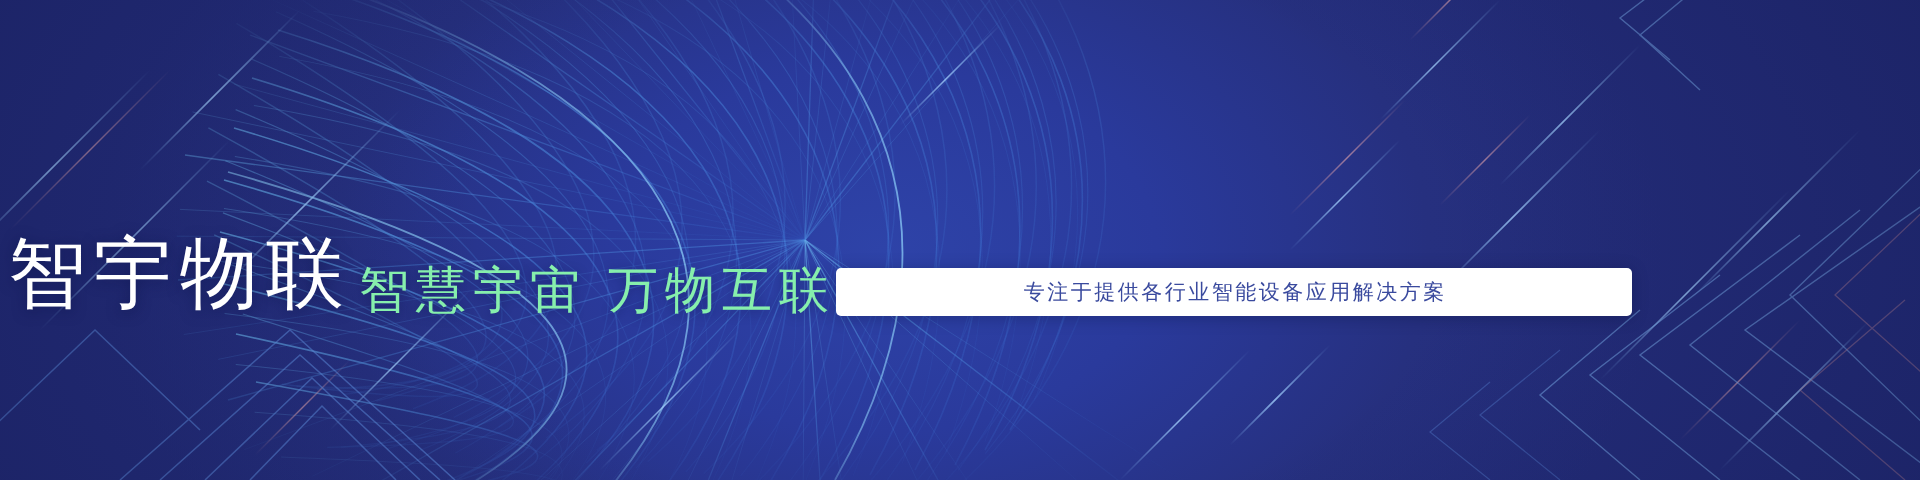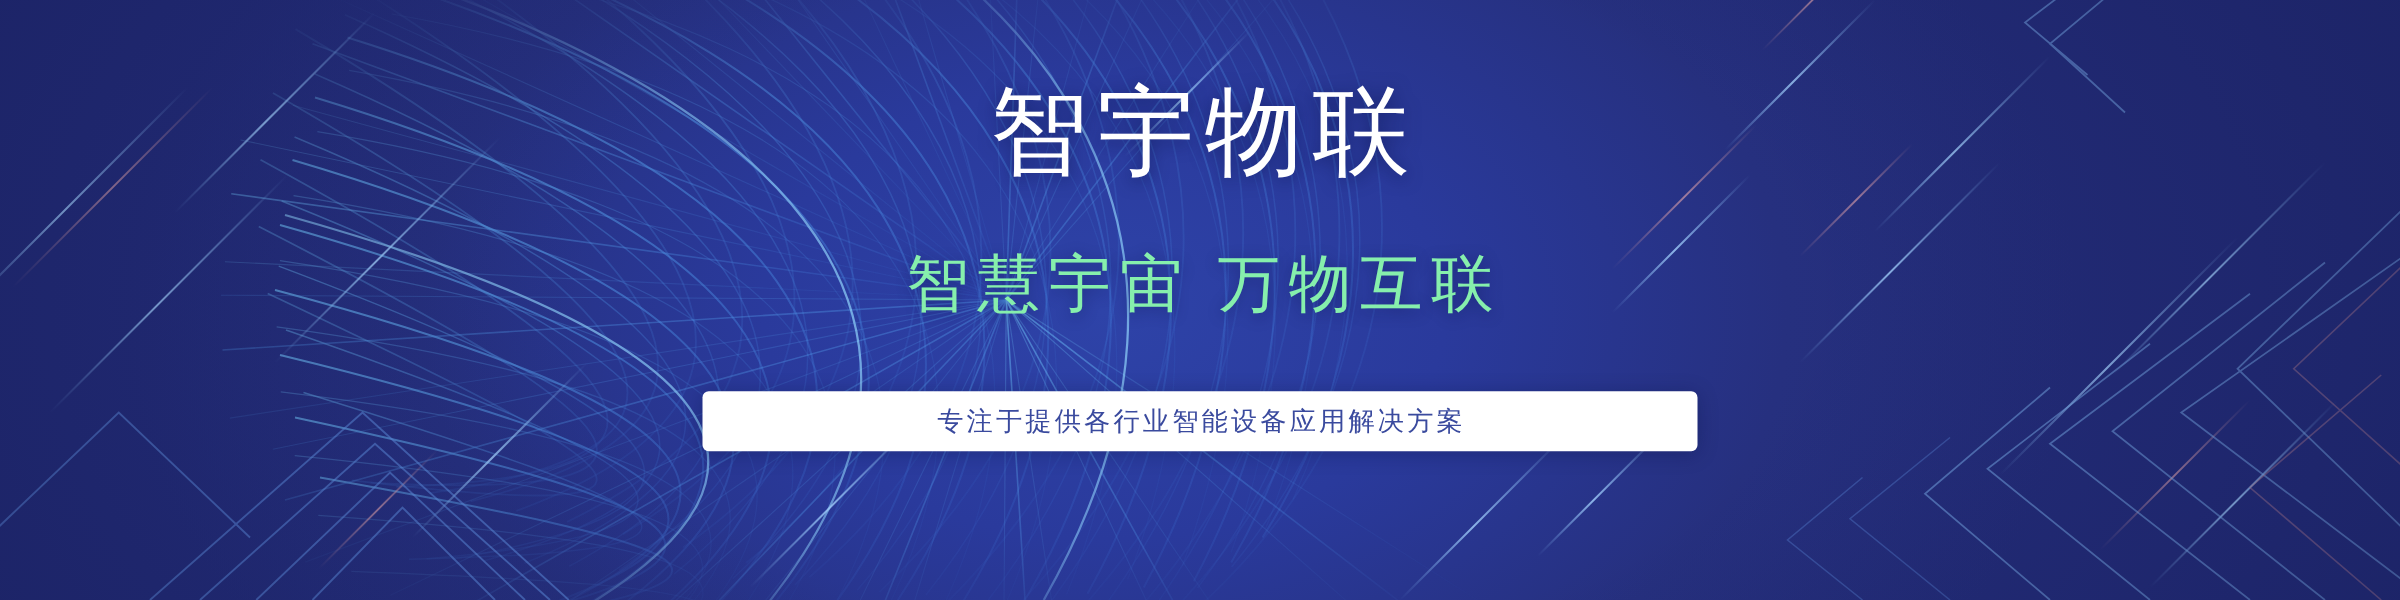--- a/index.html
+++ b/index.html
@@ -39,26 +39,24 @@
     background:
       radial-gradient(ellipse 1200px 700px at 50% 50%, rgba(0,0,0,0) 40%, rgba(12,16,60,0.35) 100%);
     pointer-events: none;
   }
 
   
   .content {
     position: absolute;
     inset: 0;
     display: flex;
-    flex-direction: column;
     align-items: center;
     justify-content: flex-start;
     padding-top: 66px;
     box-sizing: border-box;
-    gap: 24px;
   }
 
   .title {
     font-size: 78px;
     line-height: 1;
     color: #ffffff;
     font-weight: 400;
     letter-spacing: 8px;
     text-indent: 8px;
     white-space: nowrap;

